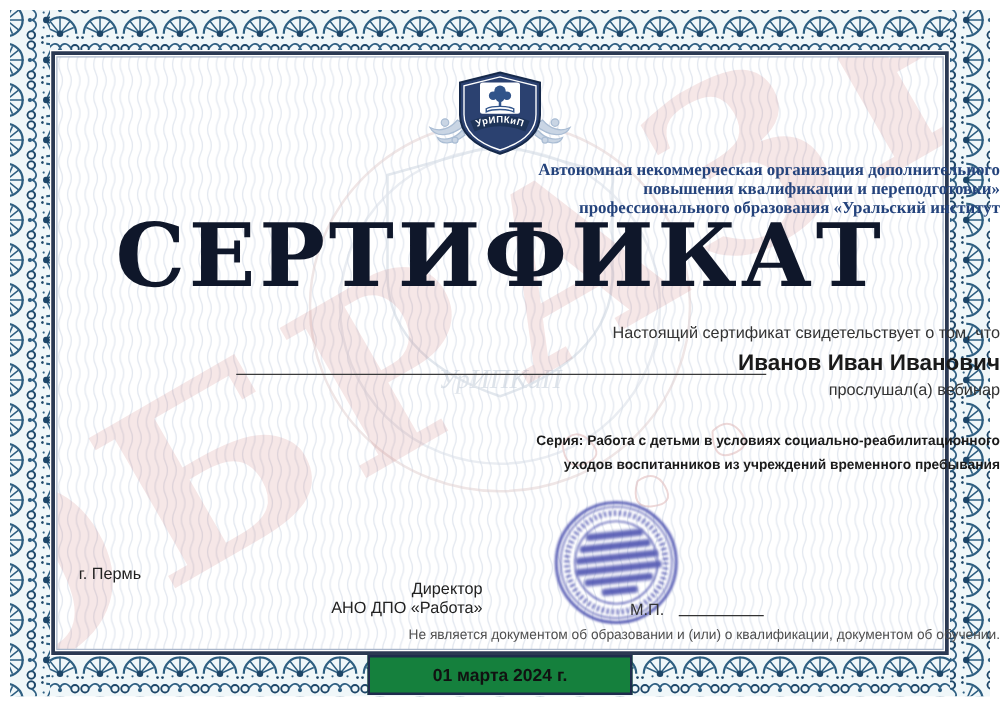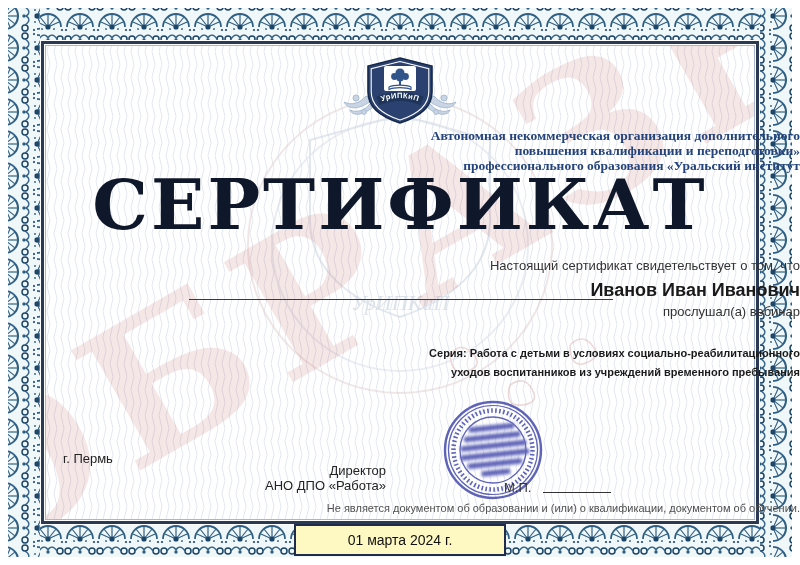--- a/index.html
+++ b/index.html
@@ -39,23 +39,23 @@
   .action{top:304px;font-size:13px;color:#333;}
   .webinar{top:344px;font-size:11px;font-weight:bold;line-height:19px;color:#1a1a1a;}
   .city{left:63px;top:451px;font-size:13px;color:#222;}
   .director{left:265px;top:463px;font-size:13px;line-height:15px;color:#222;text-align:right;}
   .mp{left:504px;top:480px;font-size:13px;color:#333;z-index:5;}
   .sig-line{left:543px;top:492px;width:68px;border-top:1.5px solid #333;z-index:5;}
   .disclaimer{top:502px;font-size:11px;color:#4f4f4f;}
   .stamp{position:absolute;left:441px;top:398px;z-index:4;opacity:.88;}
   .logo{position:absolute;left:342px;top:56px;z-index:4;}
   .date-box{
-    left:294px;top:524px;width:208px;height:28px;background:#fef9c3;
+    left:294px;top:524px;width:208px;height:28px;background:#15803d;
     border:2px solid #1f2c4d;display:flex;align-items:center;justify-content:center;
-    font-size:14px;font-weight:normal;color:#111;z-index:5;
+    font-size:14px;font-weight:bold;color:#111;z-index:5;
   }
 </style>
 </head>
 <body>
 
 <div class="cert">
 
   <svg class="border-svg" width="800" height="565" aria-hidden="true">
     <defs>
       <pattern id="ornH" width="32" height="32" patternUnits="userSpaceOnUse">

